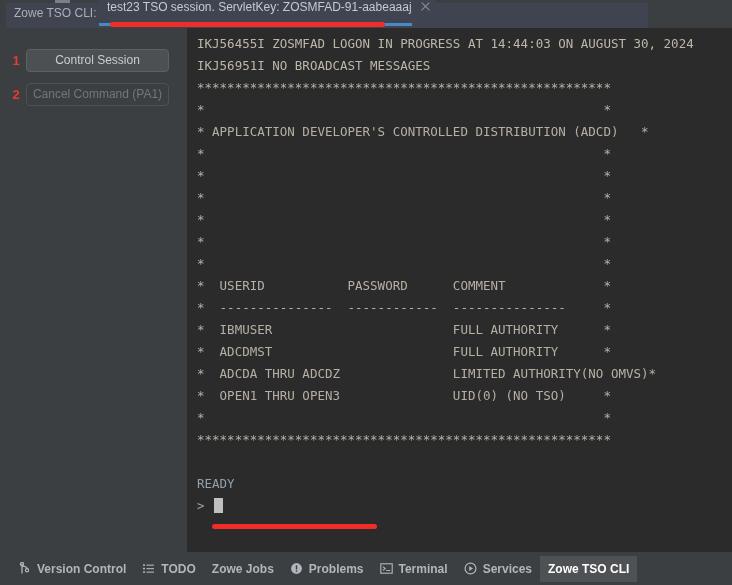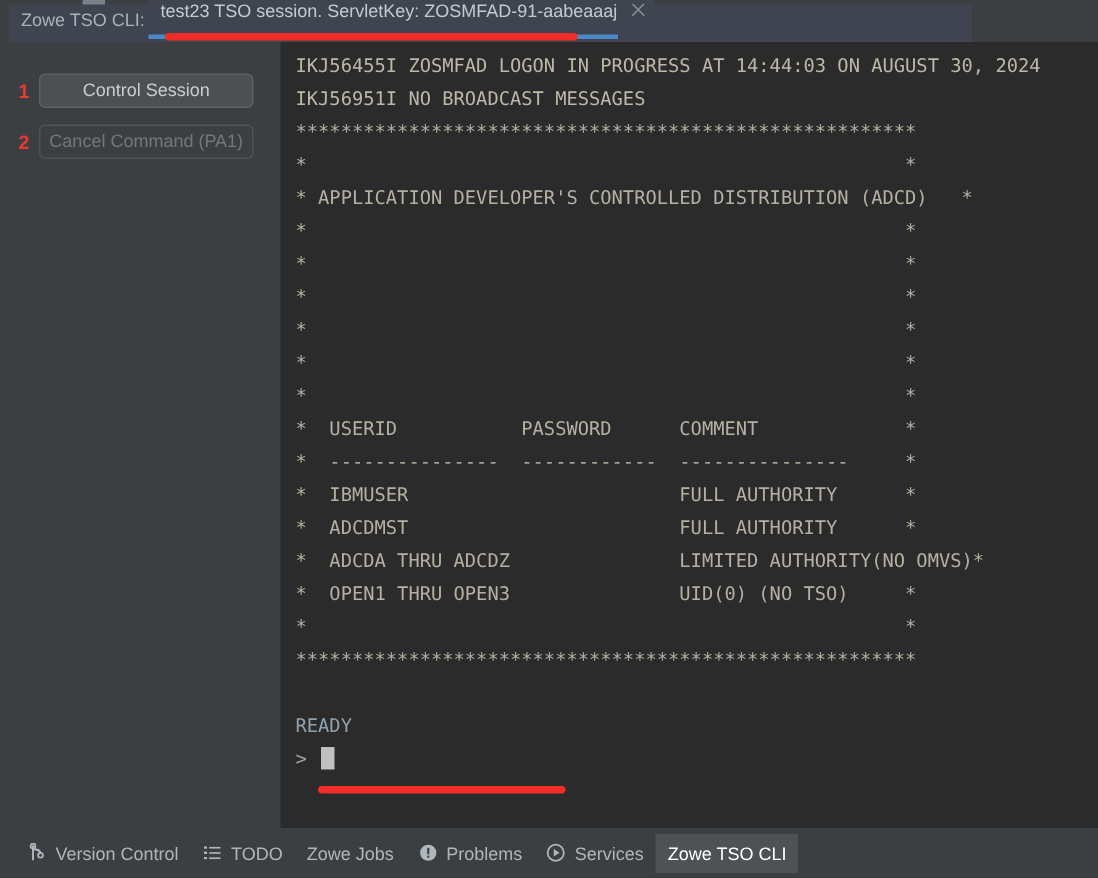--- a/index.html
+++ b/index.html
@@ -215,20 +215,21 @@
     background: #323232;
   }
   .status-item {
     display: flex;
     align-items: center;
     height: 26px;
     padding: 0 8px;
     font-size: 12px;
     color: #b0b6bd;
     white-space: nowrap;
+    font-weight: bold;
   }
   .status-item.active {
     background: #4e5254;
     color: #ffffff;
   }
   .status-item .si-icon {
     margin-right: 6px;
     display: inline-flex;
     align-items: center;
     justify-content: center;
@@ -319,20 +320,30 @@
       <span class="si-icon">
         <svg width="13" height="13" viewBox="0 0 13 13">
           <circle cx="6.5" cy="6.5" r="5.4" fill="#b0b6bd"></circle>
           <rect x="5.8" y="3.3" width="1.4" height="4.2" fill="#3c3f41"></rect>
           <rect x="5.8" y="8.4" width="1.4" height="1.4" fill="#3c3f41"></rect>
         </svg>
       </span>
       <span>Problems</span>
     </div>
 
+    <div class="status-item">
+      <span class="si-icon">
+        <svg width="13" height="13" viewBox="0 0 13 13">
+          <rect x="0.8" y="1.8" width="11.4" height="9.4" fill="none" stroke="#b0b6bd" stroke-width="1.1"></rect>
+          <path d="M3 4.6 L5.2 6.5 L3 8.4" stroke="#b0b6bd" stroke-width="1.1" fill="none"></path>
+          <rect x="6.2" y="8" width="4" height="1" fill="#b0b6bd"></rect>
+        </svg>
+      </span>
+      <span>Terminal</span>
+    </div>
 
     <div class="status-item">
       <span class="si-icon">
         <svg width="13" height="13" viewBox="0 0 13 13">
           <circle cx="6.5" cy="6.5" r="5.4" fill="none" stroke="#b0b6bd" stroke-width="1.2"></circle>
           <path d="M5.2 4 L9 6.5 L5.2 9 Z" fill="#b0b6bd"></path>
         </svg>
       </span>
       <span>Services</span>
     </div>

